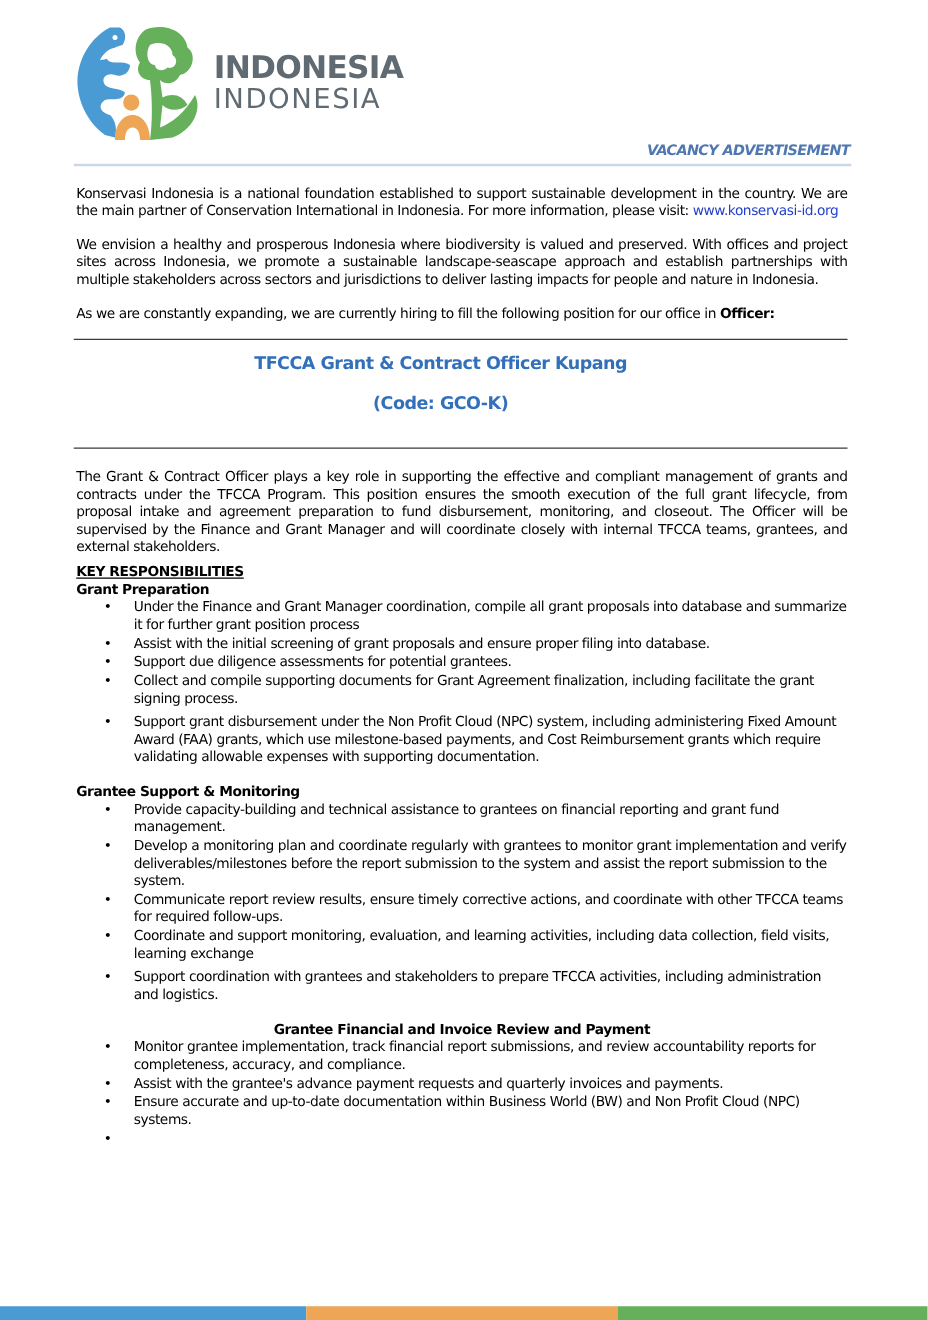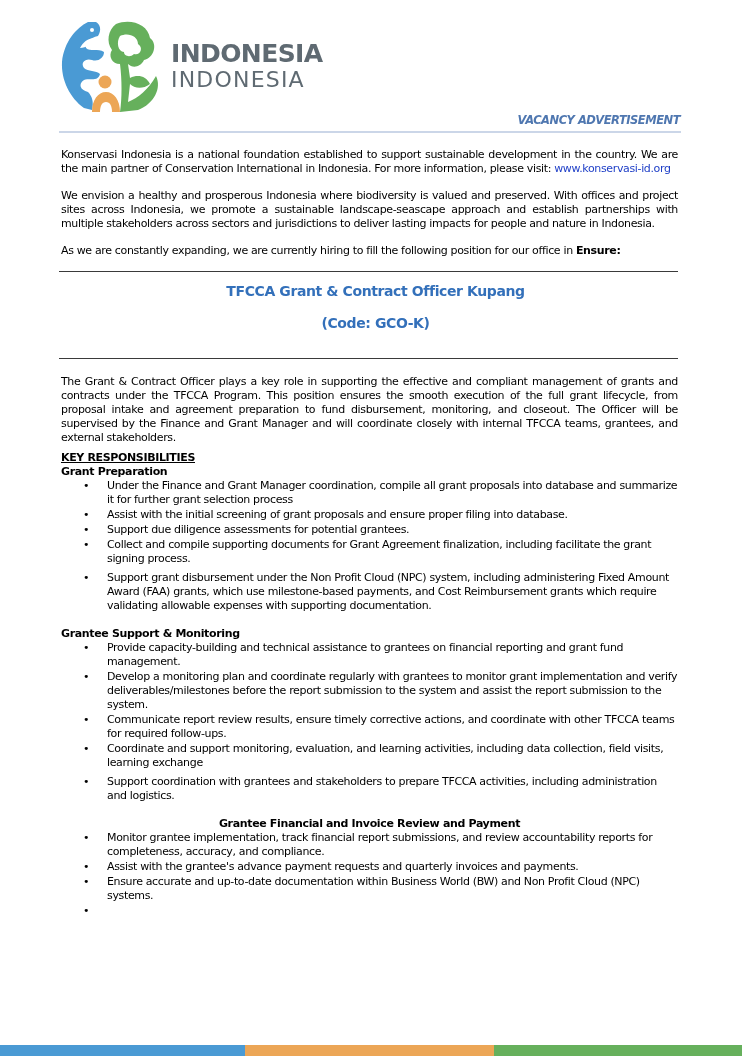--- a/index.html
+++ b/index.html
@@ -9,21 +9,21 @@
   .brand { position: absolute; left: 171px; top: 40px; color: #5f6a72; font-family: "DejaVu Sans", sans-serif; }
   .brand .l1 { font-size: 25px; font-weight: bold; letter-spacing: -0.6px; line-height: 27px; }
   .brand .l2 { font-size: 22px; font-weight: normal; letter-spacing: 1.2px; line-height: 27px; margin-top: -1px; }
   .vacancy { position: absolute; right: 62px; top: 113px; font-size: 11.5px; font-weight: bold; font-style: italic;
              color: #4f77b0; letter-spacing: -0.5px; margin-left: 16px; }
   .hdr-line { position: absolute; left: 59px; top: 131px; width: 622px; height: 2px; background: #cbd6e8; }
   .content { position: absolute; left: 61px; width: 617px; font-size: 11px; line-height: 14px; letter-spacing: -0.35px; }
   .just { text-align: justify; }
   a.link { color: #1f3fc7; }
   .rule { position: absolute; left: 59px; width: 619px; height: 1px; background: #3a3a3a; }
-  .title { position: absolute; left: 66px; width: 619px; text-align: center; color: #3370ba; font-weight: bold;
+  .title { position: absolute; left: 43px; width: 619px; text-align: center; color: #3370ba; font-weight: bold;
            font-size: 14px; letter-spacing: -0.4px; }
   .sec-h { font-weight: bold; }
   .kr { font-weight: bold; text-decoration: underline; }
   ul.blist { list-style: none; margin: 0; padding: 0; }
   ul.blist li { position: relative; padding-left: 46px; margin-bottom: 1px; }
   ul.blist li .dot { position: absolute; left: 22px; top: 0; }
   .footer { position: absolute; left: 0; top: 1045px; width: 742px; height: 11px; display: flex; }
   .footer div { height: 100%; }
 </style>
 </head>
@@ -48,36 +48,36 @@
 </div>
 
 <div class="vacancy">VACANCY ADVERTISEMENT</div>
 <div class="hdr-line"></div>
 
 <div class="content just" style="top:148px;">
   <span>Konservasi Indonesia is a national foundation established to support sustainable development in the country. We are the main partner of Conservation International in Indonesia. For more information, please visit: </span><a class="link">www.konservasi-id.org</a>
 </div>
 <div class="content just" style="top:189px;">We envision a healthy and prosperous Indonesia where biodiversity is valued and preserved. With offices and project sites across Indonesia, we promote a sustainable landscape-seascape approach and establish partnerships with multiple stakeholders across sectors and jurisdictions to deliver lasting impacts for people and nature in Indonesia.</div>
 <div class="content" style="top:244px;">
-  <span>As we are constantly expanding, we are currently hiring to fill the following position for our office in </span><b>Ensure:</b>
+  <span>As we are constantly expanding, we are currently hiring to fill the following position for our office in </span><b>Officer:</b>
 </div>
 
 <div class="rule" style="top:271px;"></div>
 <div class="title" style="top:283px;">TFCCA Grant &amp; Contract Officer Kupang</div>
 <div class="title" style="top:315px;">(Code: GCO-K)</div>
 <div class="rule" style="top:358px;"></div>
 
 <div class="content just" style="top:375px;">The Grant &amp; Contract Officer plays a key role in supporting the effective and compliant management of grants and contracts under the TFCCA Program. This position ensures the smooth execution of the full grant lifecycle, from proposal intake and agreement preparation to fund disbursement, monitoring, and closeout. The Officer will be supervised by the Finance and Grant Manager and will coordinate closely with internal TFCCA teams, grantees, and external stakeholders.</div>
 
 <div class="content" style="top:451px;">
   <div class="kr">KEY RESPONSIBILITIES</div>
 
   <div class="sec-h">Grant Preparation</div>
   <ul class="blist">
-    <li><span class="dot">•</span><span>Under the Finance and Grant Manager coordination, compile all grant proposals into database and summarize it for further grant selection process</span></li>
+    <li><span class="dot">•</span><span>Under the Finance and Grant Manager coordination, compile all grant proposals into database and summarize it for further grant position process</span></li>
     <li><span class="dot">•</span><span>Assist with the initial screening of grant proposals and ensure proper filing into database.</span></li>
     <li><span class="dot">•</span><span>Support due diligence assessments for potential grantees.</span></li>
     <li style="margin-bottom:5px;"><span class="dot">•</span><span>Collect and compile supporting documents for Grant Agreement finalization, including facilitate the grant signing process.</span></li>
     <li><span class="dot">•</span><span>Support grant disbursement under the Non Profit Cloud (NPC) system, including administering Fixed Amount Award (FAA) grants, which use milestone-based payments, and Cost Reimbursement grants which require validating allowable expenses with supporting documentation.</span></li>
   </ul>
 
   <div class="sec-h" style="margin-top:14px;">Grantee Support &amp; Monitoring</div>
   <ul class="blist">
     <li><span class="dot">•</span><span>Provide capacity-building and technical assistance to grantees on financial reporting and grant fund management.</span></li>
     <li><span class="dot">•</span><span>Develop a monitoring plan and coordinate regularly with grantees to monitor grant implementation and verify deliverables/milestones before the report submission to the system and assist the report submission to the system.</span></li>

